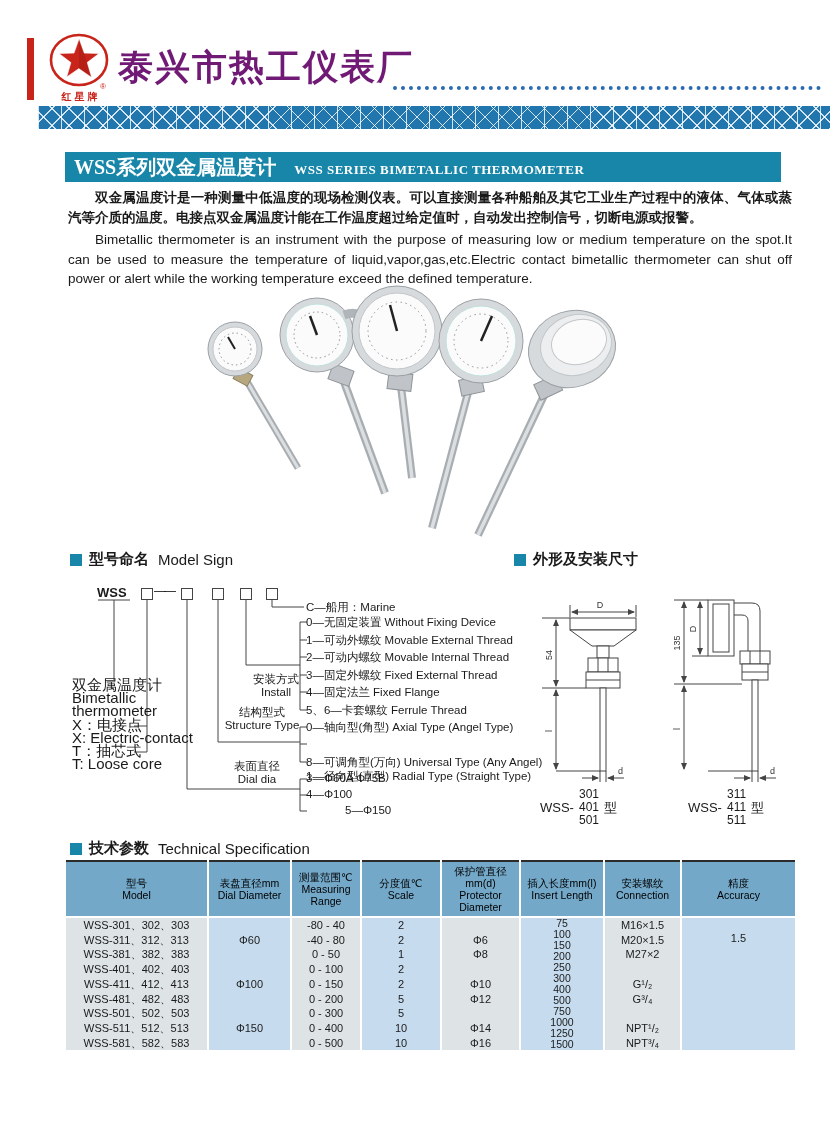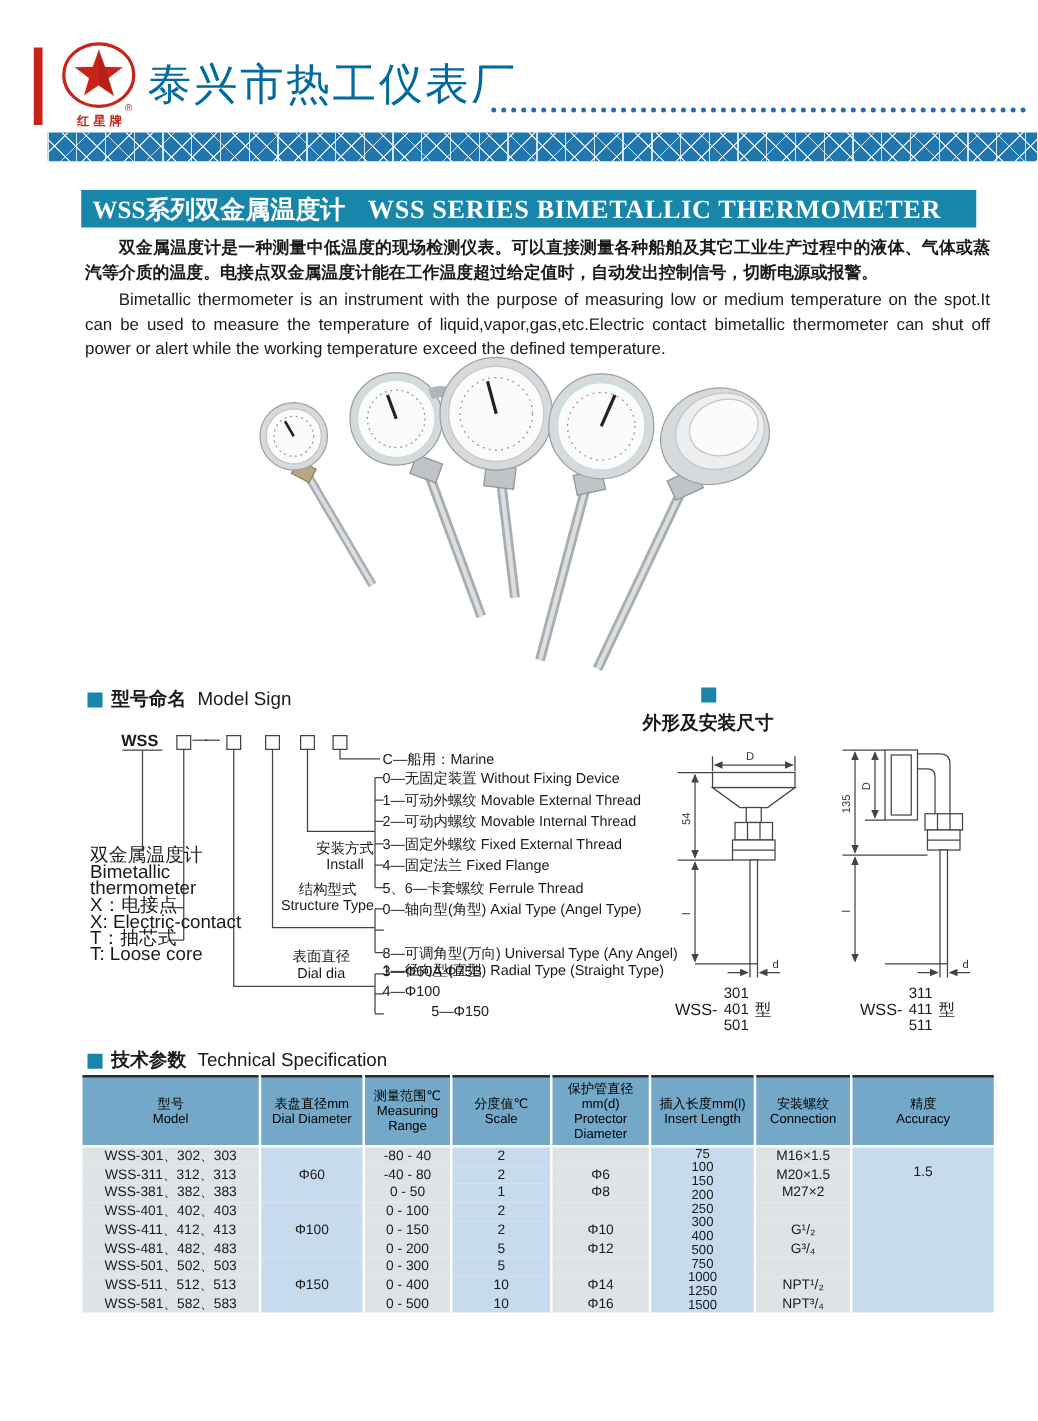--- a/index.html
+++ b/index.html
@@ -2,33 +2,33 @@
 <html><head>
 <meta charset="utf-8">
 <style>
   html,body{margin:0;padding:0;background:#fff;}
   #page{position:relative;width:830px;height:1137px;background:#fff;overflow:hidden;
         font-family:"Liberation Sans","DejaVu Sans",sans-serif;color:#1a1a1a;}
   .abs{position:absolute;}
   
   #red-bar{left:27px;top:38px;width:7px;height:62px;background:#c8241a;}
   #brand-name{left:46px;top:90px;width:70px;color:#c8241a;font-size:10px;font-weight:bold;letter-spacing:3px;text-align:center;}
-  #company-name{left:118px;top:44px;font-size:35px;font-weight:400;letter-spacing:2px;color:#0369a1;}
+  #company-name{left:118px;top:44px;font-size:35px;font-weight:700;letter-spacing:2px;color:#701a75;}
   #dotted-leader{left:393px;top:58px;width:428px;height:28px;border-bottom:4px dotted #2a6bb0;}
   .lattice{background-color:#2076ad;
     background-image:
       repeating-linear-gradient(45deg, rgba(255,255,255,.8) 0 1px, transparent 1px 12px),
       repeating-linear-gradient(-45deg, rgba(255,255,255,.8) 0 1px, transparent 1px 12px),
       repeating-linear-gradient(90deg, rgba(255,255,255,.8) 0 1px, transparent 1px 23px);}
   #top-band{left:38px;top:106px;width:792px;height:23px;}
   
   #title-bar{left:65px;top:152px;width:716px;height:30px;background:#1886a8;color:#fff;
     font-family:"Liberation Serif","DejaVu Serif",serif;font-weight:bold;line-height:30px;padding-left:9px;box-sizing:border-box;}
   #title-bar .cn{font-size:20px;}
-  #title-bar .en{font-size:21px;margin-left:14px;letter-spacing:.5px;}
+  #title-bar .en{font-size:13px;margin-left:14px;letter-spacing:.5px;}
   
   .para{left:68px;width:724px;font-size:13.5px;line-height:19.5px;text-indent:2em;text-align:justify;}
   #intro-cn{top:188px;font-weight:600;}
   #intro-en{top:230px;}
   
   .sec-head{display:flex;align-items:center;gap:7px;font-size:15px;}
   .sec-head .sq{width:12px;height:12px;background:#1886a8;flex:0 0 auto;}
   .sec-head .cn{font-weight:bold;}
   .sec-head .en{font-weight:normal;margin-left:2px;}
   
@@ -187,21 +187,21 @@
   <div class="abs diag-text" style="left:72px;top:678px;">
     <div>双金属温度计</div>
     <div>Bimetallic</div>
     <div>thermometer</div>
     <div>X：电接点</div>
     <div>X: Electric-contact</div>
     <div>T：抽芯式</div>
     <div>T: Loose core</div>
   </div>
 
-  <div class="abs sec-head" style="left:514px;top:550px;flex-direction:column;">
+  <div class="abs sec-head" style="left:514px;top:550px;">
     <span class="sq"></span>
     <span class="cn">外形及安装尺寸</span>
   </div>
 
   <svg class="abs" style="left:512px;top:593px;" width="300" height="200" viewBox="0 0 300 200">
     <defs>
       <marker id="ar" markerWidth="8" markerHeight="8" refX="6" refY="3" orient="auto-start-reverse">
         <path d="M0,0L7,3L0,6z" fill="#444"></path>
       </marker>
     </defs>

